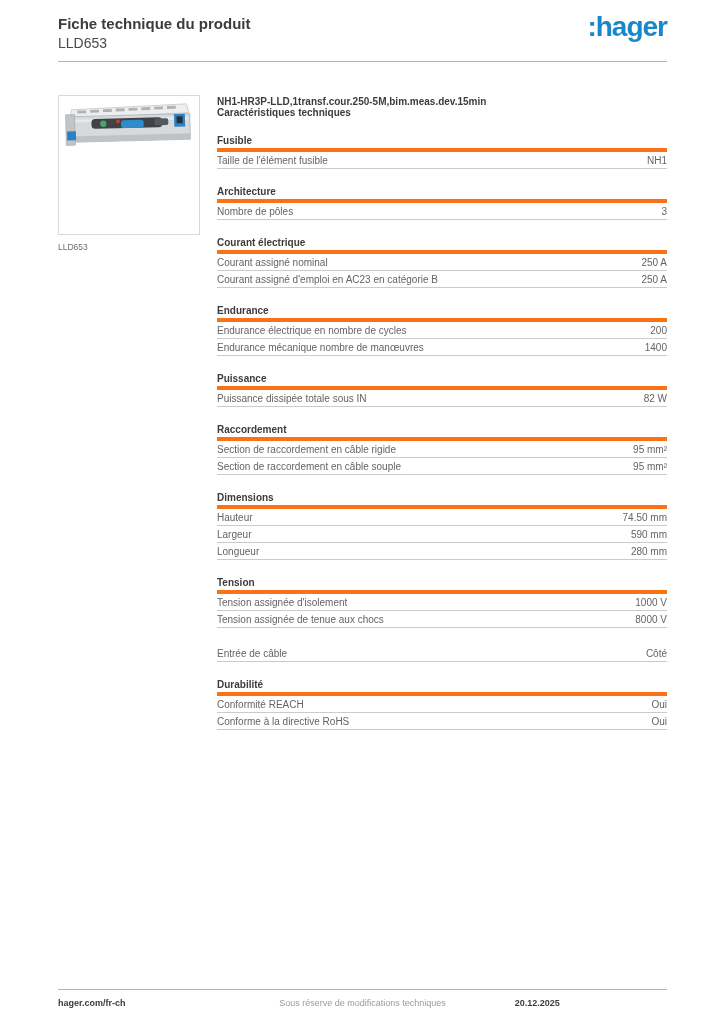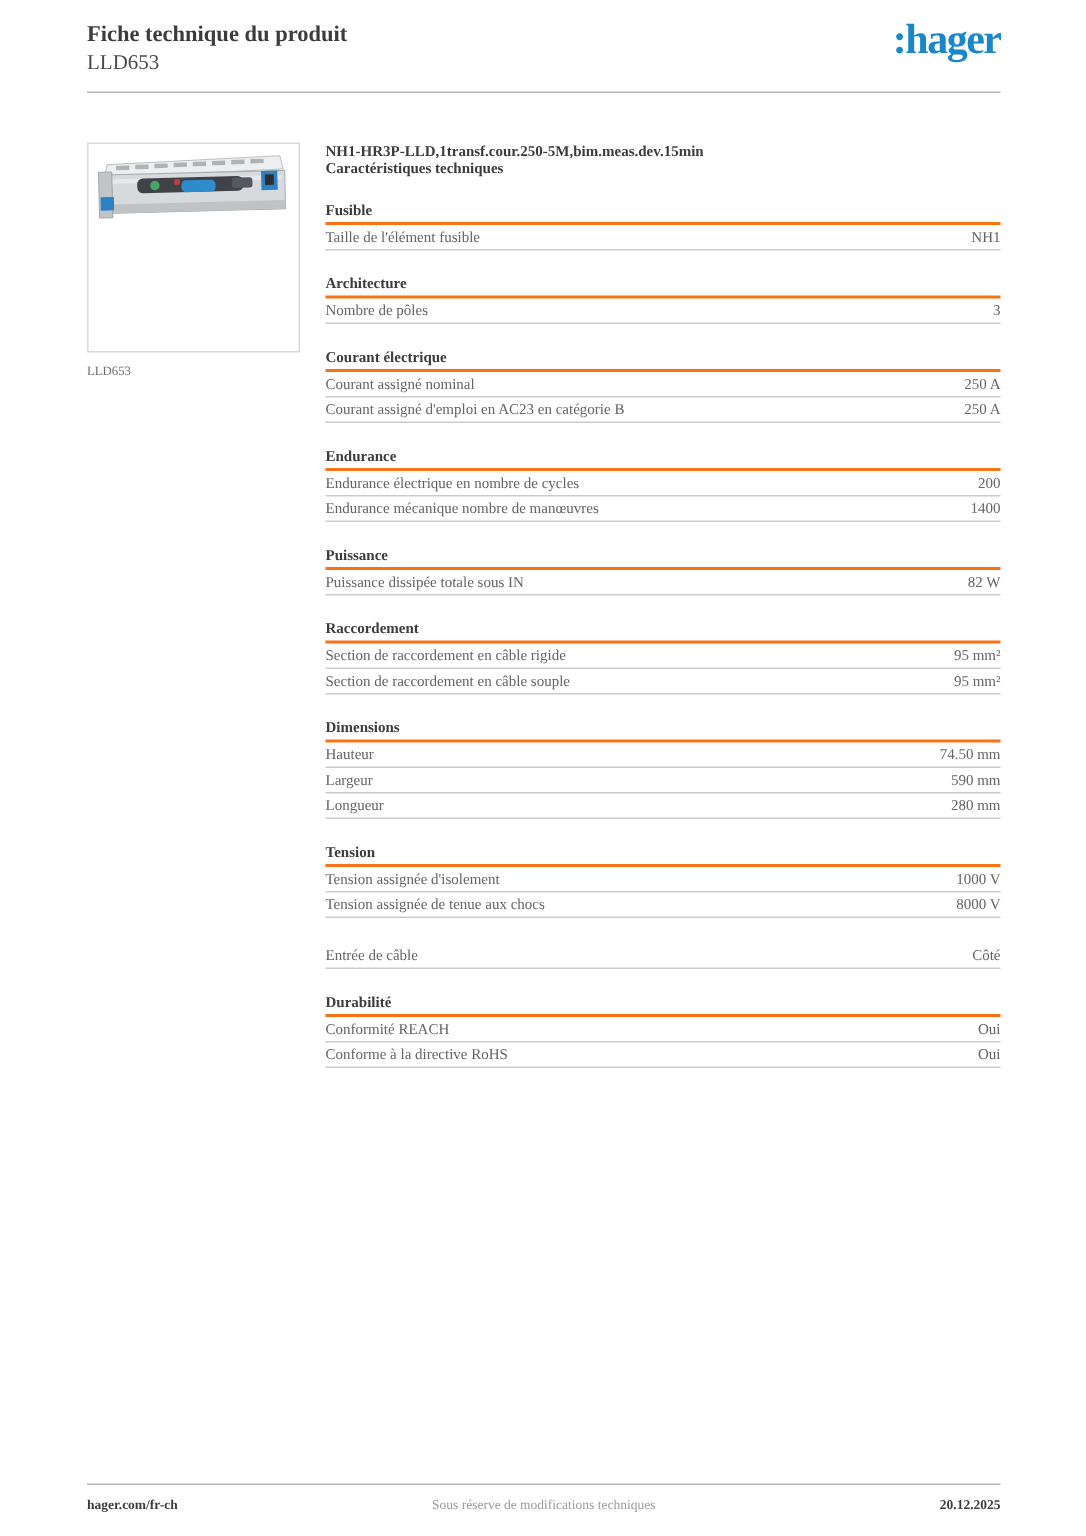--- a/index.html
+++ b/index.html
@@ -1,20 +1,20 @@
 <!DOCTYPE html>
 <html><head>
 <meta charset="utf-8">
 <style>
   * { margin:0; padding:0; box-sizing:border-box; }
   html,body { background:#ffffff; }
   body { font-family:"Liberation Sans", sans-serif; }
   .page {
     position:relative; width:724px; height:1024px; background:#ffffff;
-    margin:0 auto; overflow:hidden;font-family:Liberation Serif, serif;
+    margin:0 auto; overflow:hidden;
   }
   
   .header {
     position:absolute; top:0; left:58px; right:57px; height:62px;
     border-bottom:1px solid #b4b4b4;
     display:flex; justify-content:space-between; align-items:flex-start;
   }
   .header-title { font-size:15px; font-weight:bold; color:#3c3c3d; margin-top:15px; }
   .header-subtitle { font-size:14px; color:#4a4a4b; margin-top:3px; }
   .logo {
@@ -28,38 +28,38 @@
     width:142px; height:140px; border:1px solid #d9d9d9; background:#ffffff;
     padding:5px 3px 0 3px;
   }
   .image-caption { font-size:8.5px; color:#6e6e6e; margin-top:7px; }
   .right-col { flex:1; min-width:0; }
   .product-ref { font-size:10px; font-weight:bold; color:#3c3c3d; margin-top:1px; }
   .specs-heading { font-size:10px; font-weight:bold; color:#3c3c3d; }
   .spec-section { margin-top:17px; }
   .spec-section-title {
     font-size:10px; font-weight:bold; color:#3c3c3d;
-    padding-bottom:2px; border-bottom:2px solid #f97316;
+    padding-bottom:2px; border-bottom:4px solid #f97316;
   }
   .spec-row {
     display:flex; justify-content:space-between; align-items:baseline;
     font-size:10px; color:#646465;
     padding:3px 0 2px; border-bottom:1px solid #cbcbcb;
   }
   .spec-label { text-align:left; }
   .spec-value { text-align:right; white-space:nowrap; padding-left:12px; }
   
   .footer {
     position:absolute; left:58px; right:57px; top:989px;
     border-top:1px solid #b4b4b4; padding-top:8px;
     display:flex; align-items:baseline; font-size:9px;
   }
   .footer-left  { flex:1; text-align:left;  font-weight:bold; color:#3c3c3d; text-decoration:none; }
   .footer-center{ flex:2; text-align:center; color:#9b9b9b; }
-  .footer-right { flex:1; text-align:right; font-weight:bold; color:#3c3c3d; }
+  .footer-right { flex:1; font-weight:bold; color:#3c3c3d; }
 </style>
 </head>
 <body>
 
 <div class="page">
 
   <div class="header">
     <div>
       <div class="header-title">Fiche technique du produit</div>
       <div class="header-subtitle">LLD653</div>

